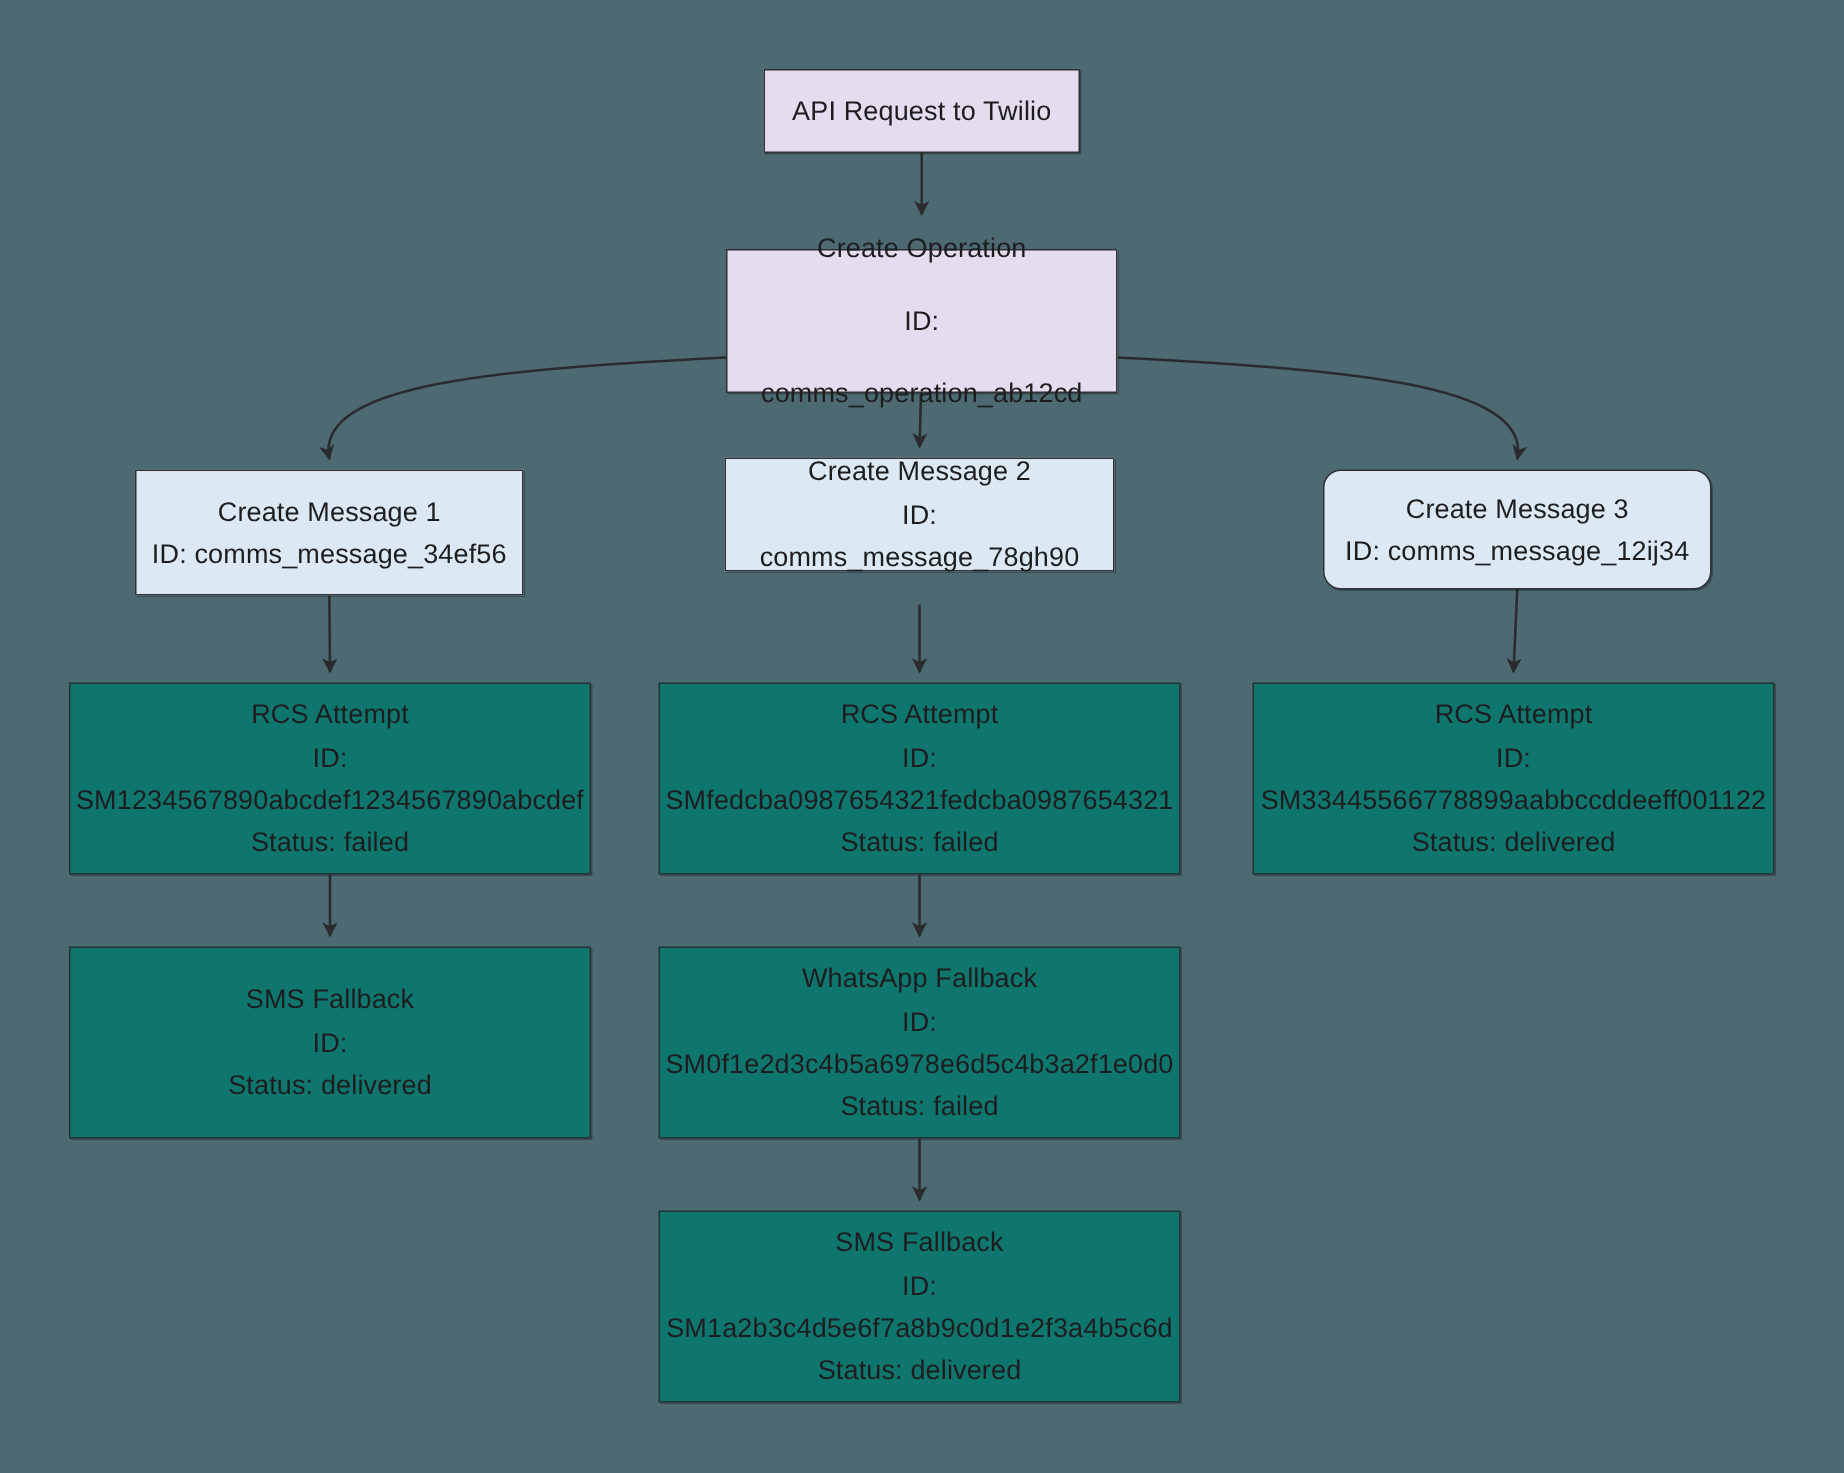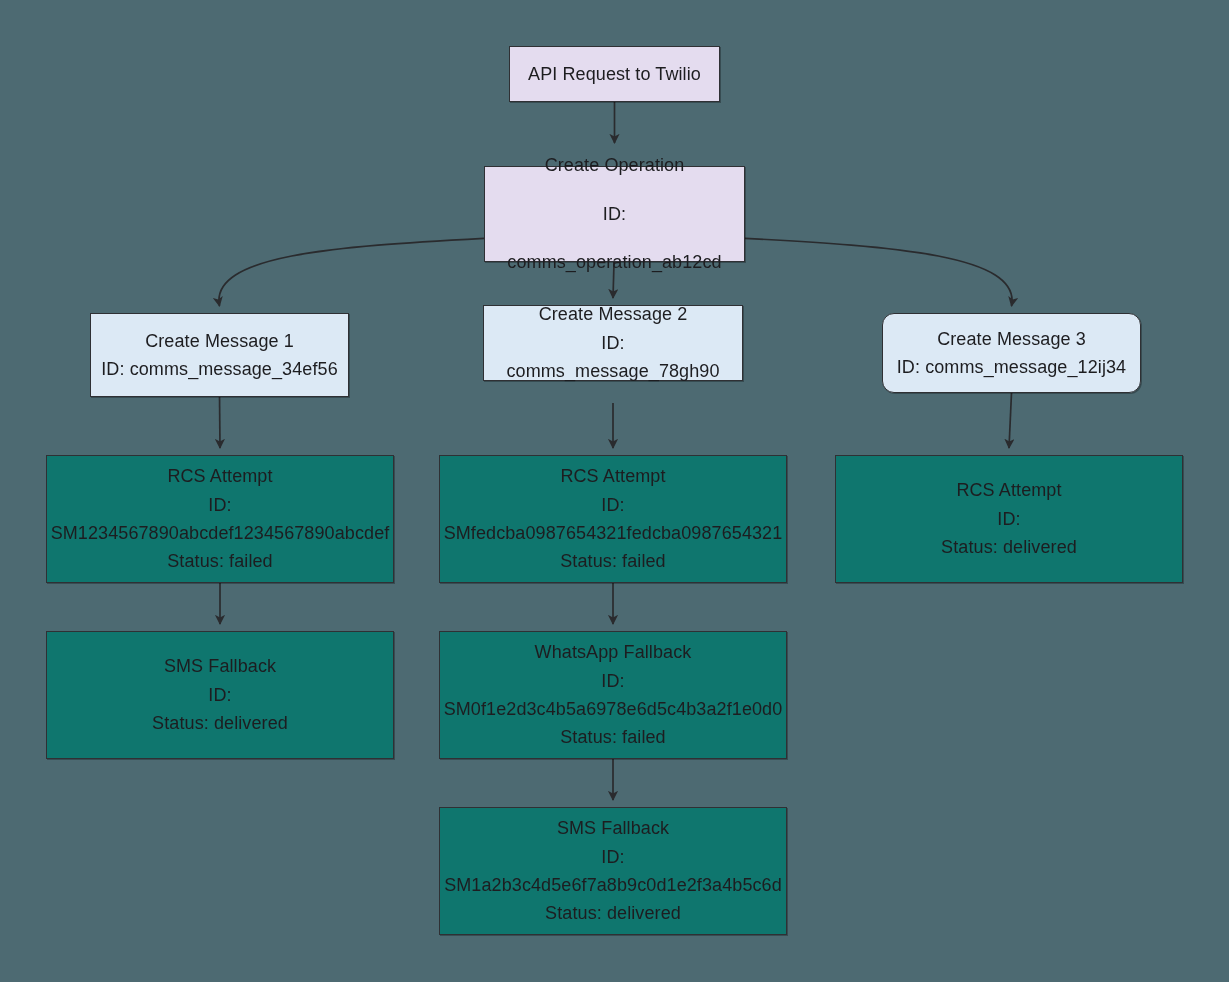--- a/index.html
+++ b/index.html
@@ -97,20 +97,21 @@
       </div>
       <div class="node fill-green" style="left: 439px; top: 455px; width: 348px; height: 128px;">
         <span class="line">RCS Attempt</span>
         <span class="line">ID:</span>
         <span class="line">SMfedcba0987654321fedcba0987654321</span>
         <span class="line">Status: failed</span>
       </div>
       <div class="node fill-green" style="left: 835px; top: 455px; width: 348px; height: 128px;">
         <span class="line">RCS Attempt</span>
         <span class="line">ID:</span>
+        <span class="line">SM33445566778899aabbccddeeff001122</span>
         <span class="line">Status: delivered</span>
       </div>
       <div class="node fill-green" style="left: 46px; top: 631px; width: 348px; height: 128px;">
         <span class="line">SMS Fallback</span>
         <span class="line">ID:</span>
         <span class="line">Status: delivered</span>
       </div>
       <div class="node fill-green" style="left: 439px; top: 631px; width: 348px; height: 128px;">
         <span class="line">WhatsApp Fallback</span>
         <span class="line">ID:</span>

